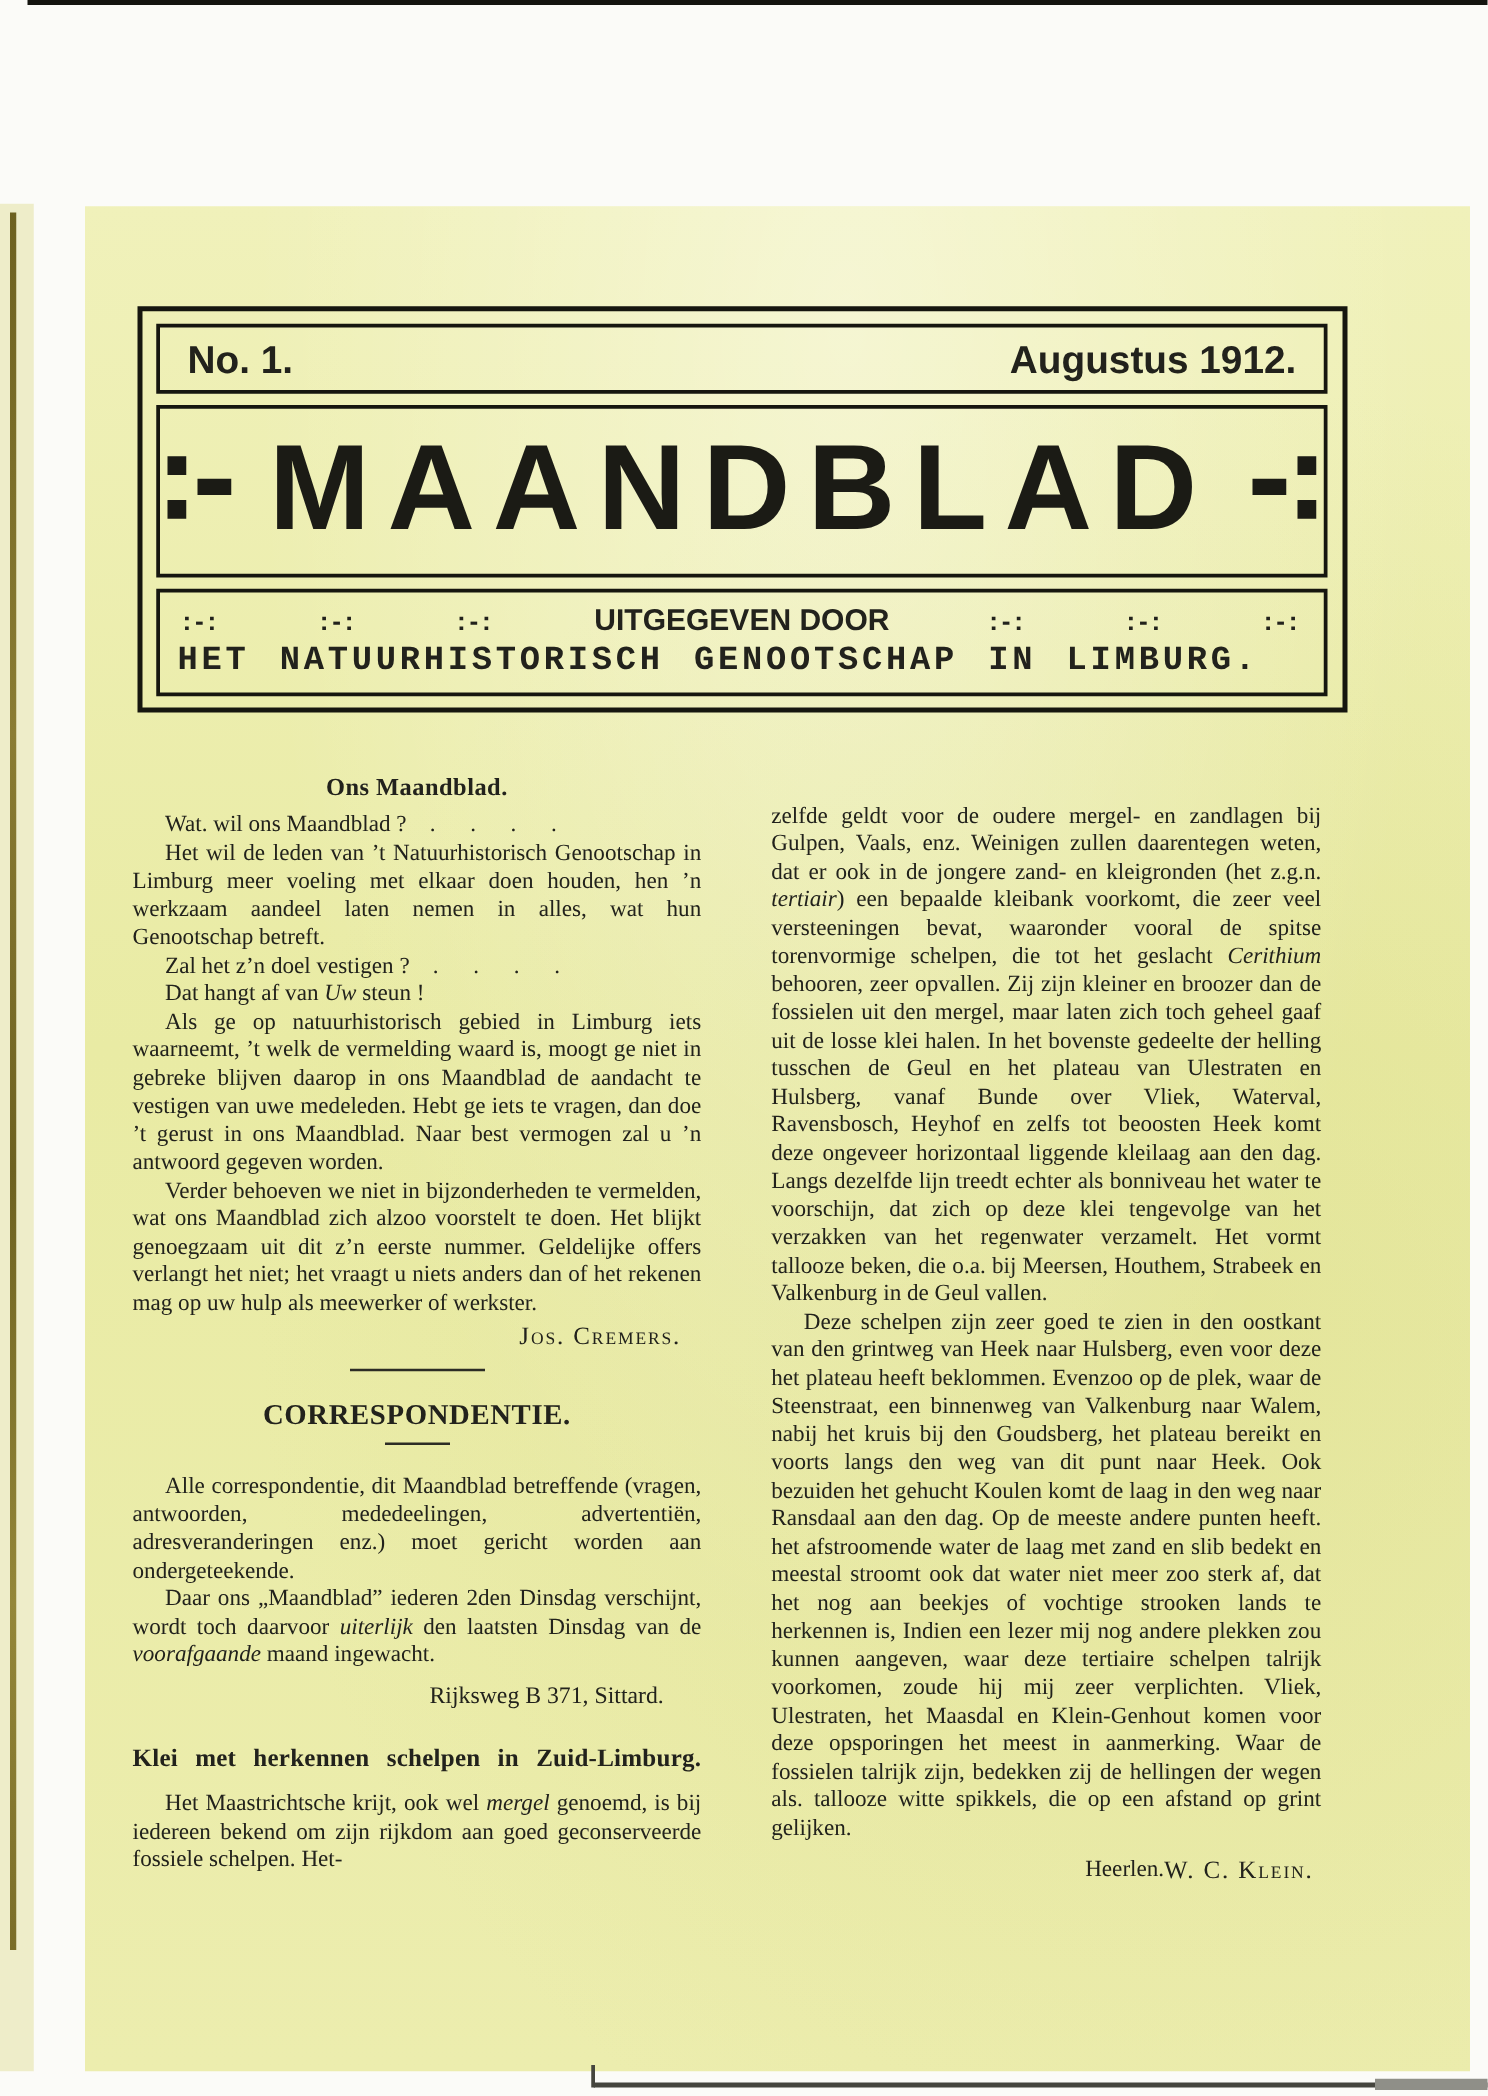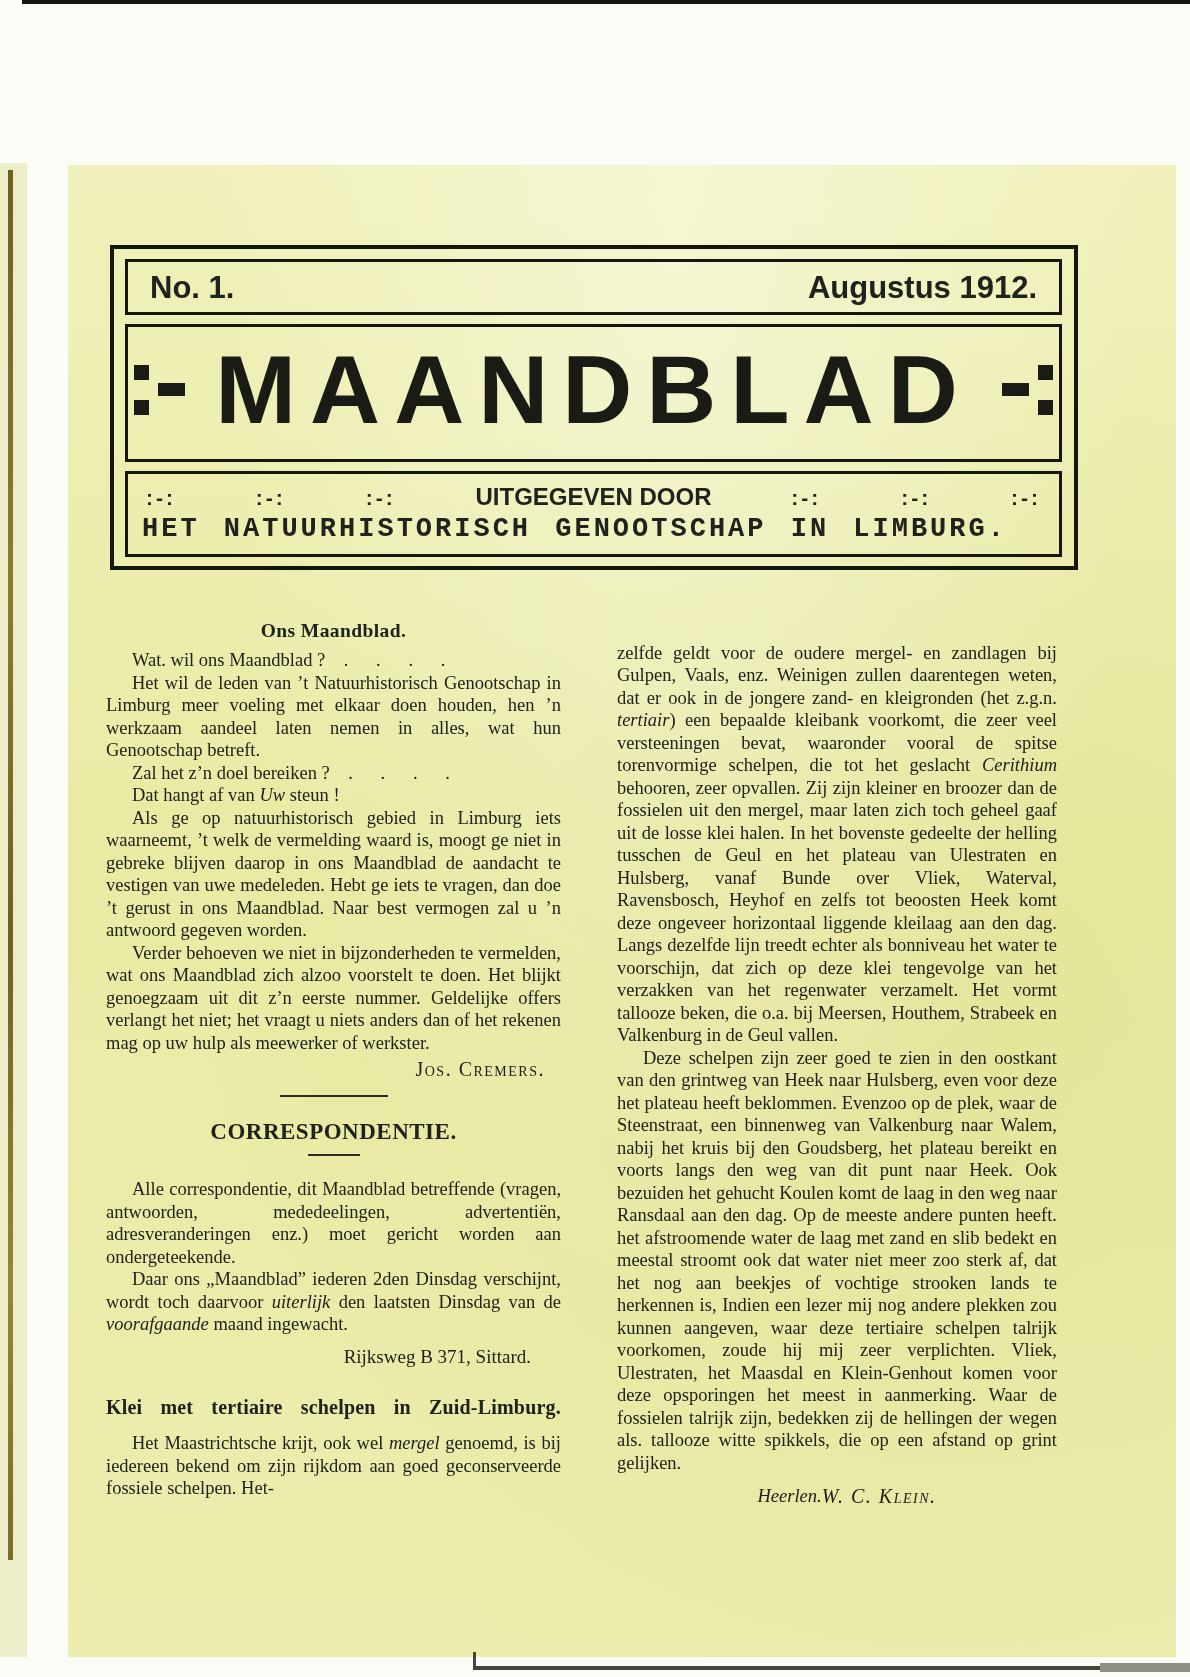--- a/index.html
+++ b/index.html
@@ -67,22 +67,22 @@
   .rule-med{width:108px;}
   .rule-sm{width:52px;margin-top:11px;}
   .h-corr{margin:24px 0 0 0;text-align:center;font-size:23px;font-weight:700;
     letter-spacing:0.5px;}
   .p-after-rule{margin-top:22px !important;}
   .sig-gadiot{margin-top:8px;text-align:right;padding-right:30px;line-height:26px;}
   .sig-gadiot .nm{font-variant:small-caps;letter-spacing:1.5px;font-size:20px;}
   .sig-gadiot .ad{font-size:19px;}
   .h-klei{margin:26px 0 14px 0;font-size:20px;font-weight:700;
     text-align:justify;text-align-last:justify;letter-spacing:0.2px;}
-  .sig-row{display:flex;justify-content:center;margin-top:11px;
-    padding-left:26px;padding-right:6px;text-indent:0;font-style:italic;}
+  .sig-row{display:flex;justify-content:flex-end;margin-top:11px;
+    padding-left:26px;padding-right:6px;text-indent:0;}
   .sig-row .nm{font-variant:small-caps;letter-spacing:1.5px;font-size:20px;}
 </style>
 </head>
 <body>
 
 <div class="top-line"></div>
 <div class="spine-strip"></div>
 <div class="spine-line"></div>
 
 <div class="page">
@@ -122,37 +122,37 @@
       <div class="pubname">HET NATUURHISTORISCH GENOOTSCHAP IN LIMBURG.</div>
     </div>
   </div>
 
   <div class="columns">
 
     <div class="col col-left">
       <h2 class="h-ons">Ons Maandblad.</h2>
       <p><span>Wat. wil ons Maandblad ?  .   .   .   .</span></p>
       <p><span>Het wil de leden van ’t Natuurhistorisch Genootschap in Limburg meer voeling met elkaar doen houden, hen ’n werkzaam aandeel laten nemen in alles, wat hun Genootschap betreft.</span></p>
-      <p><span>Zal het z’n doel bereiken ?  .   .   .   .</span></p>
+      <p><span>Zal het z’n doel vestigen ?  .   .   .   .</span></p>
       <p><span>Dat hangt af van </span><span class="it">Uw</span><span> steun !</span></p>
       <p><span>Als ge op natuurhistorisch gebied in Limburg iets waarneemt, ’t welk de vermelding waard is, moogt ge niet in gebreke blijven daarop in ons Maandblad de aandacht te vestigen van uwe medeleden.  Hebt ge iets te vragen, dan doe ’t gerust in ons Maandblad.  Naar best vermogen zal u ’n antwoord gegeven worden.</span></p>
       <p><span>Verder behoeven we niet in bijzonderheden te vermelden, wat ons Maandblad zich alzoo voorstelt te doen.  Het blijkt genoegzaam uit dit z’n eerste nummer.  Geldelijke offers verlangt het niet; het vraagt u niets anders dan of het rekenen mag op uw hulp als meewerker of werkster.</span></p>
       <div class="sig-cremers">Jos. Cremers.</div>
 
       <hr class="rule rule-med">
       <h3 class="h-corr">CORRESPONDENTIE.</h3>
       <hr class="rule rule-sm">
 
       <p class="p-after-rule"><span>Alle correspondentie, dit Maandblad betreffende (vragen, antwoorden, mededeelingen, advertentiën, adresveranderingen enz.) moet gericht worden aan ondergeteekende.</span></p>
       <p><span>Daar ons „Maandblad” iederen 2den Dinsdag verschijnt, wordt toch daarvoor </span><span class="it">uiterlijk</span><span> den laatsten Dinsdag van de </span><span class="it">voorafgaande</span><span> maand ingewacht.</span></p>
       <div class="sig-gadiot">
         <div class="ad">Rijksweg B 371, Sittard.</div>
       </div>
 
-      <h4 class="h-klei">Klei met tertiaire schelpen in Zuid-Limburg.</h4>
+      <h4 class="h-klei">Klei met herkennen schelpen in Zuid-Limburg.</h4>
       <p><span>Het Maastrichtsche krijt, ook wel </span><span class="it">mergel</span><span> genoemd, is bij iedereen bekend om zijn rijkdom aan goed geconserveerde fossiele schelpen.  Het-</span></p>
     </div>
 
     <div class="col col-right">
       <p class="noindent"><span>zelfde geldt voor de oudere mergel- en zandlagen bij Gulpen, Vaals, enz.  Weinigen zullen daarentegen weten, dat er ook in de jongere zand- en kleigronden (het z.g.n. </span><span class="it">tertiair</span><span>) een bepaalde kleibank voorkomt, die zeer veel versteeningen bevat, waaronder vooral de spitse torenvormige schelpen, die tot het geslacht </span><span class="it">Cerithium</span><span> behooren, zeer opvallen.  Zij zijn kleiner en broozer dan de fossielen uit den mergel, maar laten zich toch geheel gaaf uit de losse klei halen.  In het bovenste gedeelte der helling tusschen de Geul en het plateau van Ulestraten en Hulsberg, vanaf Bunde over Vliek, Waterval, Ravensbosch, Heyhof en zelfs tot beoosten Heek komt deze ongeveer horizontaal liggende kleilaag aan den dag.  Langs dezelfde lijn treedt echter als bonniveau het water te voorschijn, dat zich op deze klei tengevolge van het verzakken van het regenwater verzamelt.  Het vormt tallooze beken, die o.a. bij Meersen, Houthem, Strabeek en Valkenburg in de Geul vallen.</span></p>
       <p><span>Deze schelpen zijn zeer goed te zien in den oostkant van den grintweg van Heek naar Hulsberg, even voor deze het plateau heeft beklommen.  Evenzoo op de plek, waar de Steenstraat, een binnenweg van Valkenburg naar Walem, nabij het kruis bij den Goudsberg, het plateau bereikt en voorts langs den weg van dit punt naar Heek.  Ook bezuiden het gehucht Koulen komt de laag in den weg naar Ransdaal aan den dag.  Op de meeste andere punten heeft. het afstroomende water de laag met zand en slib bedekt en meestal stroomt ook dat water niet meer zoo sterk af, dat het nog aan beekjes of vochtige strooken lands te herkennen is,  Indien een lezer mij nog andere plekken zou kunnen aangeven, waar deze tertiaire schelpen talrijk voorkomen, zoude hij mij zeer verplichten.  Vliek, Ulestraten, het Maasdal en Klein-Genhout komen voor deze opsporingen het meest in aanmerking.  Waar de fossielen talrijk zijn, bedekken zij de hellingen der wegen als. tallooze witte spikkels, die op een afstand op grint gelijken.</span></p>
       <div class="sig-row">
         <span>Heerlen.</span>
         <span class="nm">W. C. Klein.</span>
       </div>

